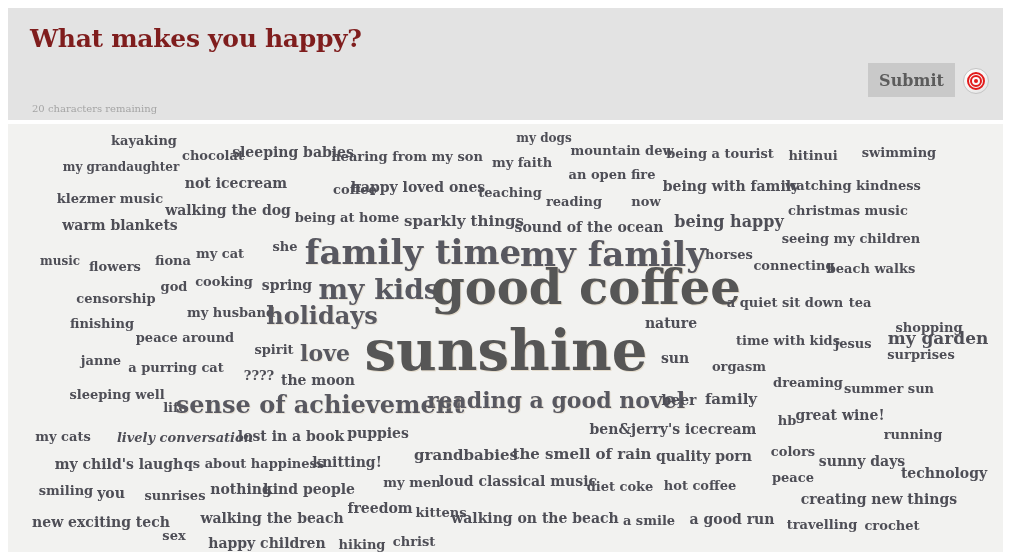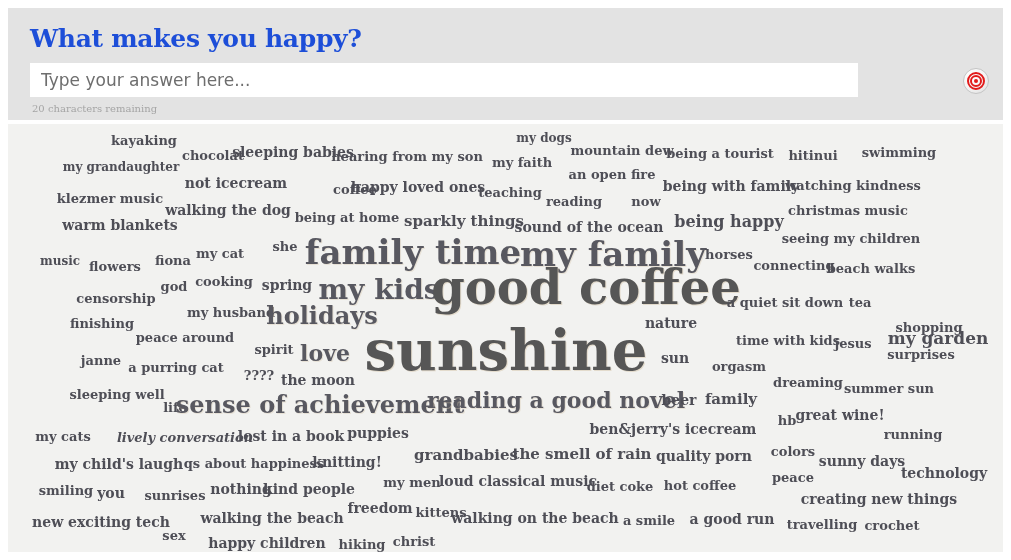--- a/index.html
+++ b/index.html
@@ -33,21 +33,21 @@
     box-sizing: border-box;
   }
   #question-title {
     position: absolute;
     left: 22px;
     top: 16px;
     font-family: "DejaVu Serif", "Liberation Serif", serif;
     font-weight: bold;
     font-size: 25px;
     letter-spacing: -0.3px;
-    color: #1d4ed8;
+    color: #7f1d1d;
     white-space: nowrap;
   }
   #answer-input {
     position: absolute;
     left: 22px;
     top: 55px;
     width: 828px;
     height: 34px;
     background: #ffffff;
     border: 1px solid #ffffff;
@@ -137,22 +137,22 @@
 </style>
 </head>
 <body>
 
 <div id="app">
 
   <div id="header-panel">
 
     <div id="question-title">What makes you happy?</div>
 
-    <input id="answer-input" type="text" placeholder="Type your answer here..." style="">
-
+
+    <button id="submit-button">Submit</button>
 
     <button id="target-button">
       <svg width="18" height="18" viewBox="0 0 18 18" aria-hidden="true">
         <circle cx="9" cy="9" r="8" fill="none" stroke="#e21b1b" stroke-width="2"></circle>
         <circle cx="9" cy="9" r="5" fill="none" stroke="#e21b1b" stroke-width="2"></circle>
         <circle cx="9" cy="9" r="2" fill="#e21b1b"></circle>
       </svg>
     </button>
 
     <div id="chars-remaining">20 characters remaining</div>

